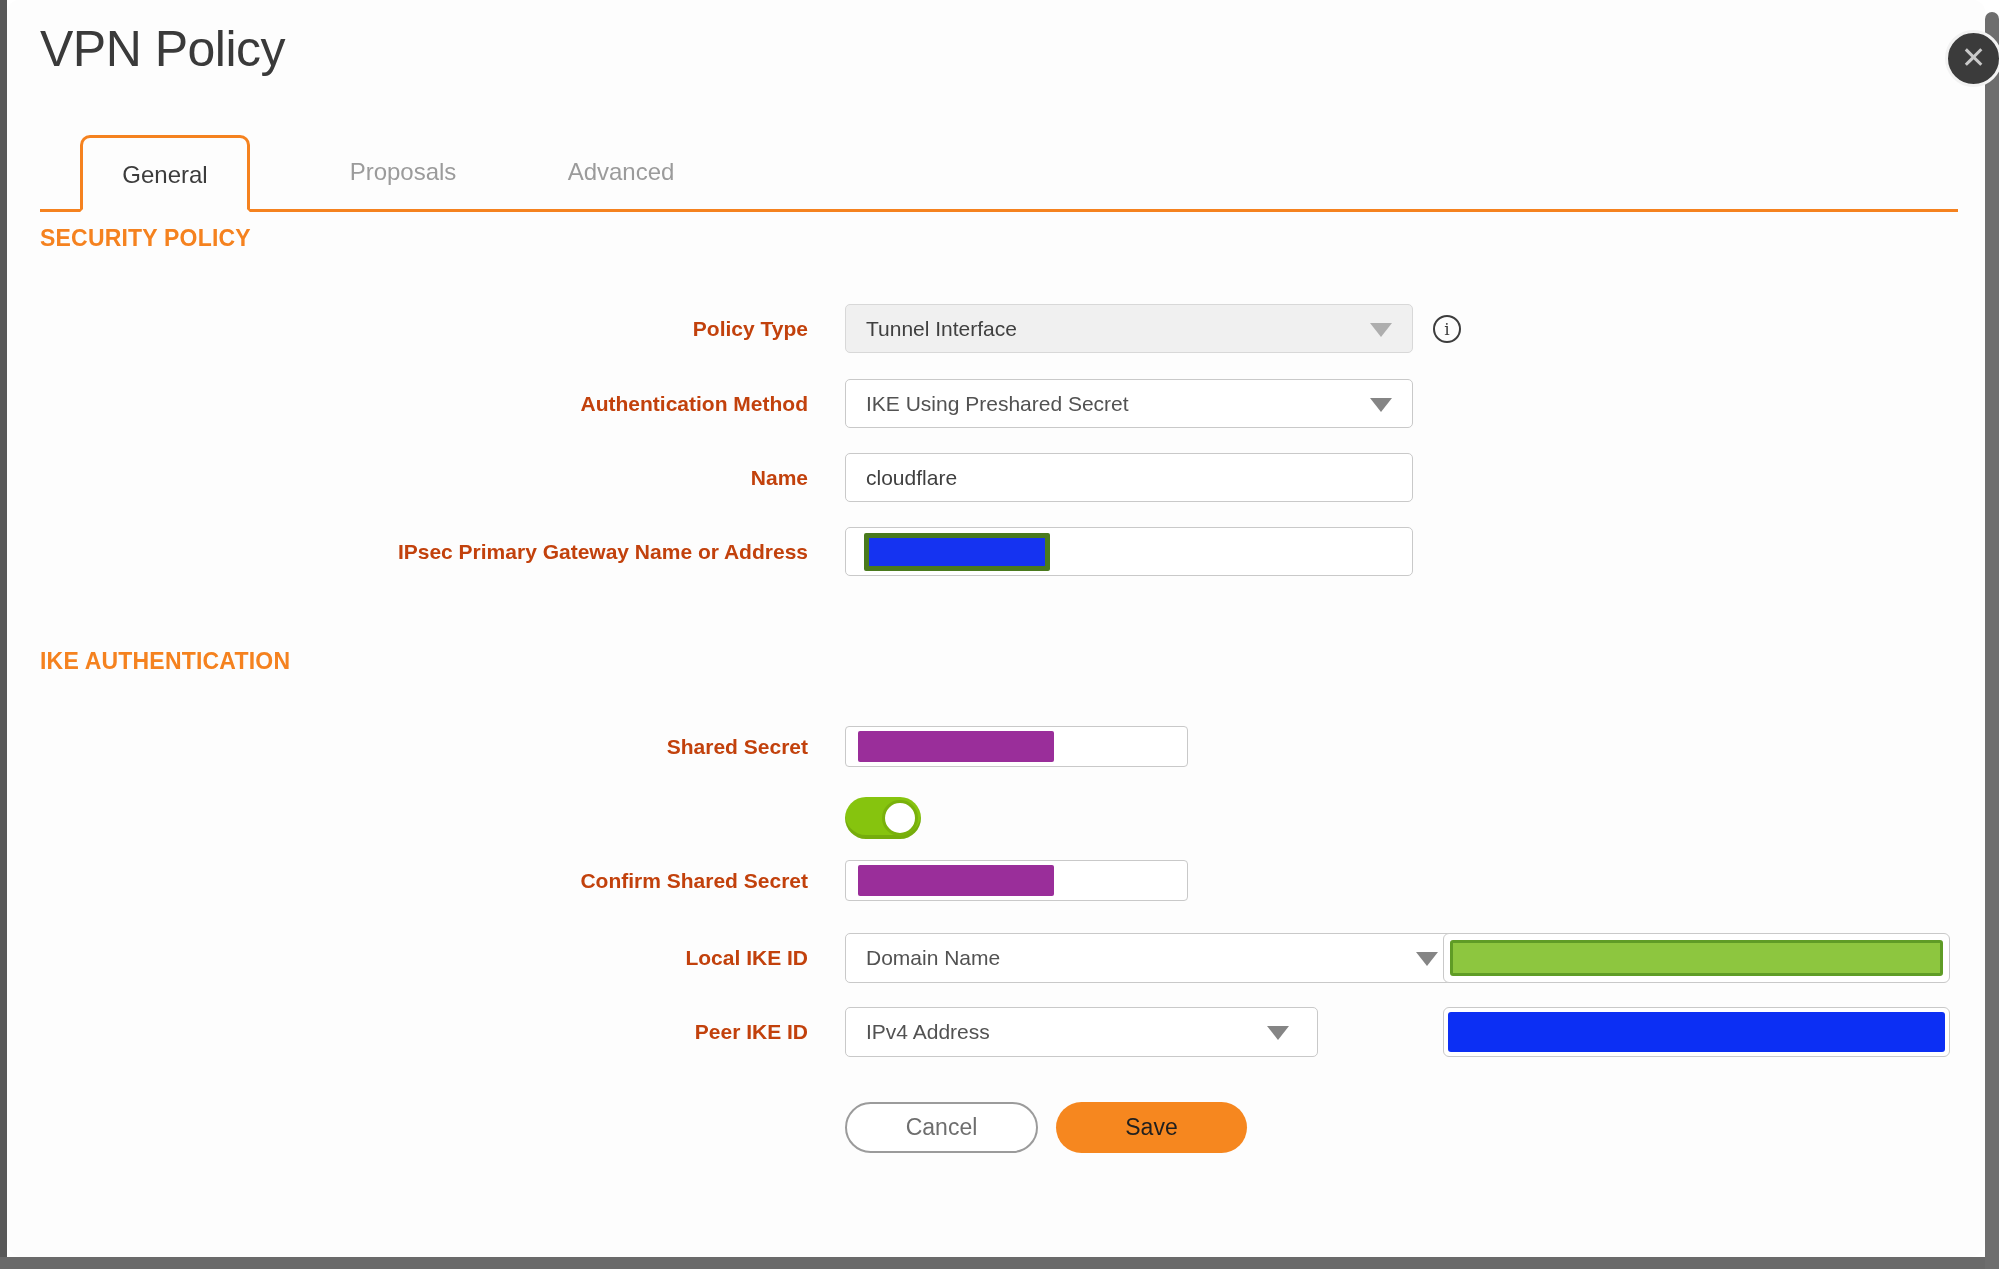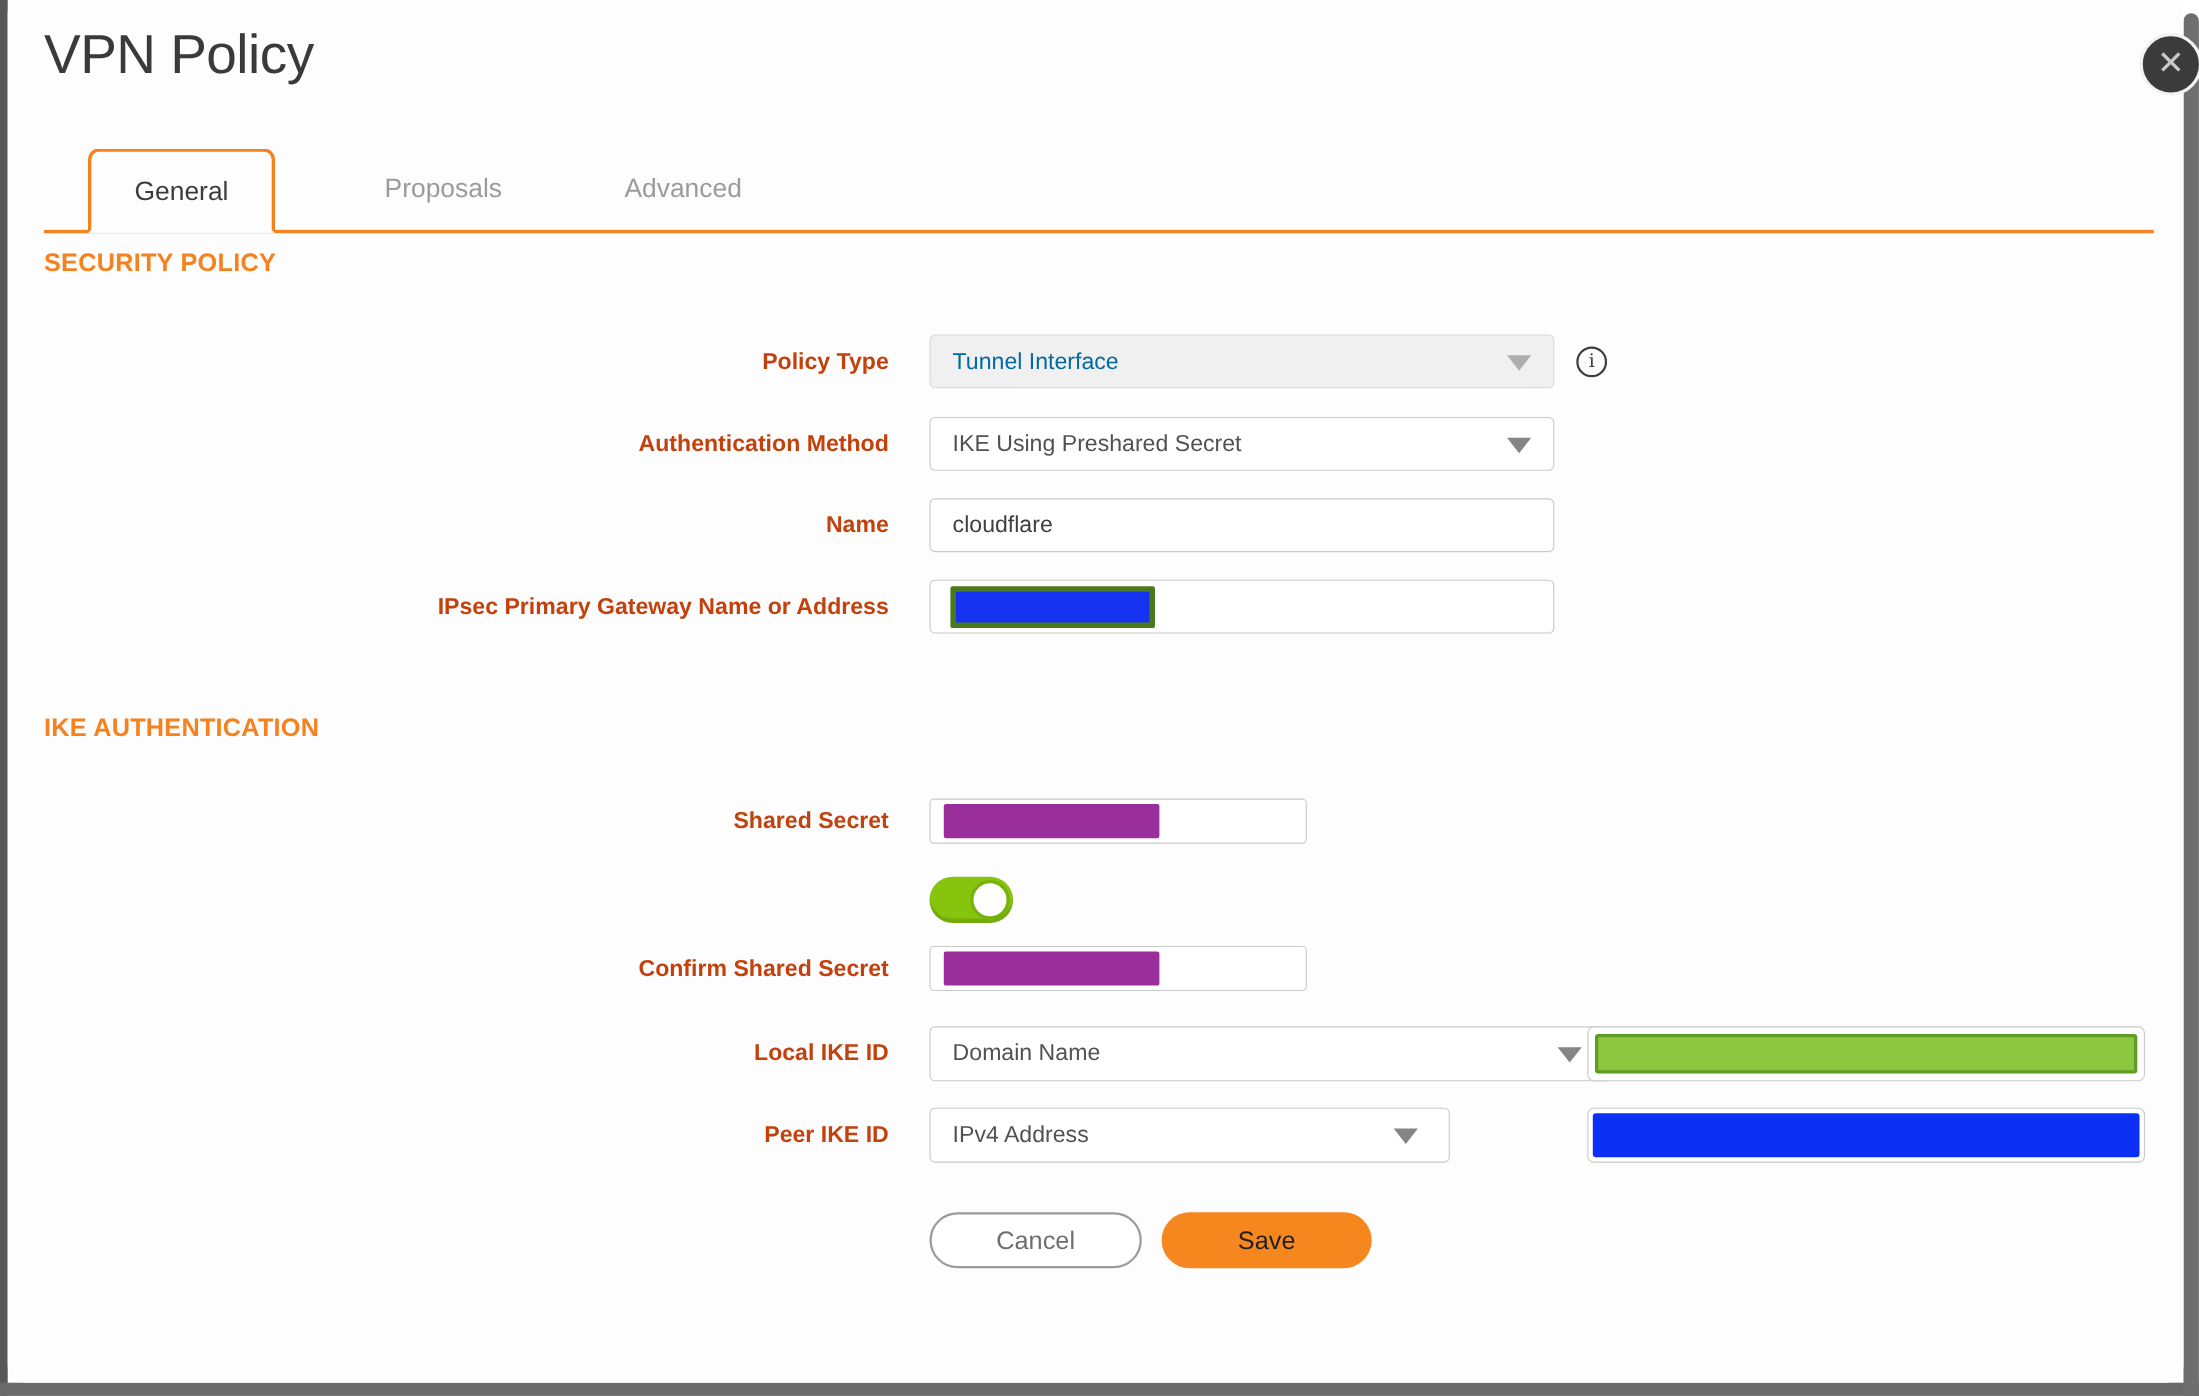--- a/index.html
+++ b/index.html
@@ -33,21 +33,21 @@
 
   .section-head { position:absolute; left:33px; font-size:23px; font-weight:700;
                   color:var(--accent-orange,#f5821f); letter-spacing:0.2px; }
 
   .lbl { position:absolute; left:0; width:801px; text-align:right; font-size:21px;
          font-weight:700; color:#c2410c; }
 
   .ctrl { position:absolute; left:838px; background:#fff; border:1px solid #c9c9c9; border-radius:5px;
           display:flex; align-items:center; padding:0 20px; font-size:21px; color:#525252; }
   .ctrl.select { cursor:pointer; }
-  .ctrl.disabled { background:#f0f0f0; border-color:#d8d8d8; color:#0369a1; cursor:default; }
+  .ctrl.disabled { background:#f0f0f0; border-color:#d8d8d8; color:#404040; cursor:default; }
 
   .caret { position:absolute; right:20px; top:50%; margin-top:-6px; width:0; height:0;
            border-left:11px solid transparent; border-right:11px solid transparent;
            border-top:14px solid #858585; }
   .ctrl.disabled .caret { border-top-color:#aeaeae; }
 
   .info { position:absolute; left:1426px; top:315px; width:28px; height:28px; border-radius:50%;
           border:2px solid #3d3d3d; color:#3d3d3d; font-family:"DejaVu Serif",serif;
           font-size:17px; line-height:24px; text-align:center; cursor:pointer; }
 

